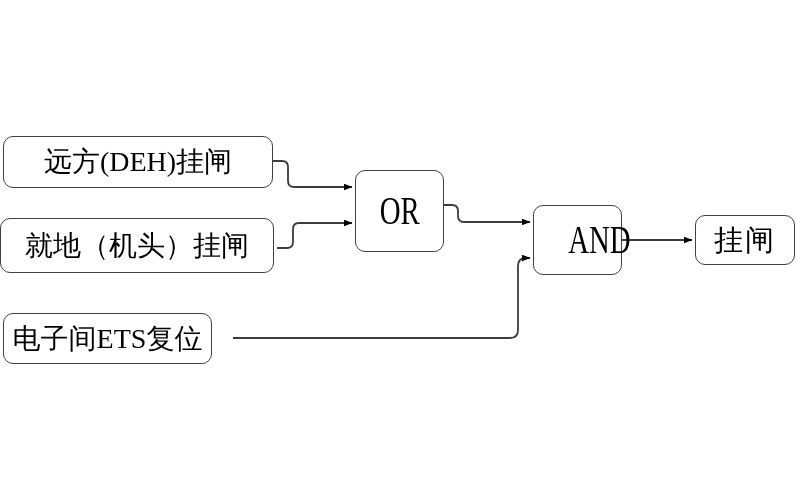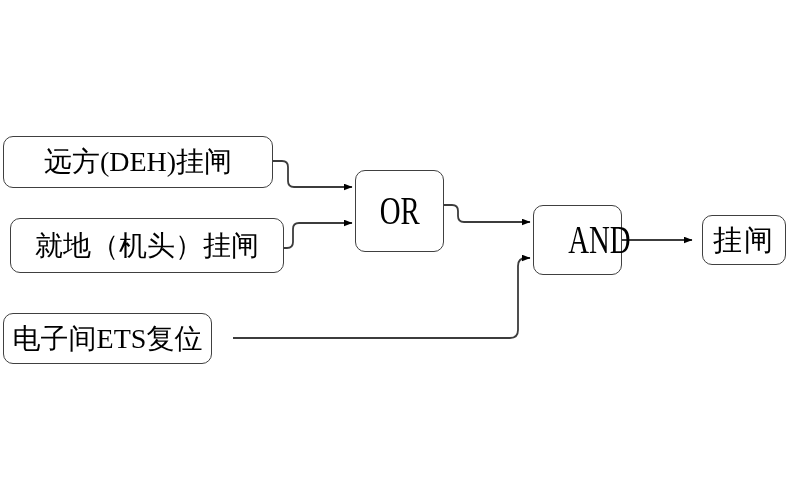--- a/index.html
+++ b/index.html
@@ -37,25 +37,25 @@
     background: var(--node-fill);
     border: 1.6px solid var(--node-border);
     border-radius: 10px;
     display: flex;
     align-items: center;
     justify-content: center;
     white-space: nowrap;
     line-height: 1;
   }
   .node-input1 { left: 3px;   top: 136px; width: 270px; height: 52px; font-size: 28px; }
-  .node-input2 { left: 10px;   top: 218px; width: 274px; height: 55px; font-size: 28px; }
+  .node-input2 { left: 0;   top: 218px; width: 274px; height: 55px; font-size: 28px; }
   .node-input3 { left: 3px;   top: 313px; width: 209px; height: 51px; font-size: 28px; }
   .node-or     { left: 355px; top: 170px; width: 89px;  height: 82px; font-size: 40px; }
   .node-and    { left: 533px; top: 205px; width: 89px;  height: 70px; font-size: 40px; padding-left: 44px; }
-  .node-out    { left: 695px; top: 215px; width: 84px; height: 50px; font-size: 29px; letter-spacing: 2px; margin-left: 7px; }
+  .node-out    { left: 695px; top: 215px; width: 100px; height: 50px; font-size: 29px; letter-spacing: 2px; }
   .gate-label {
     display: inline-block;
     transform: scaleX(0.72);
     transform-origin: center;
   }
 </style>
 </head>
 <body>
 
 <div class="stage">

